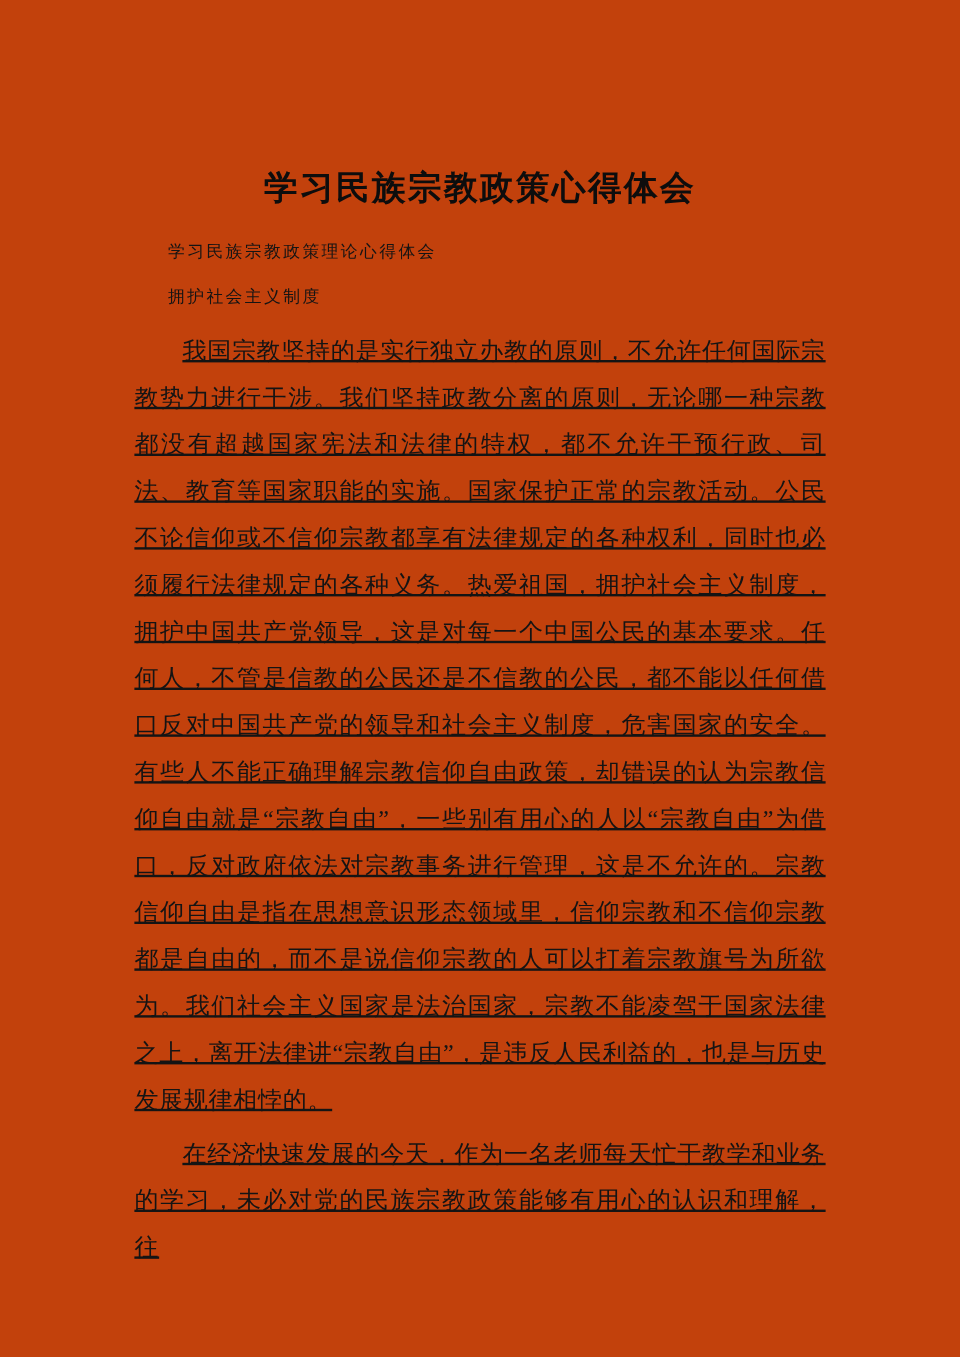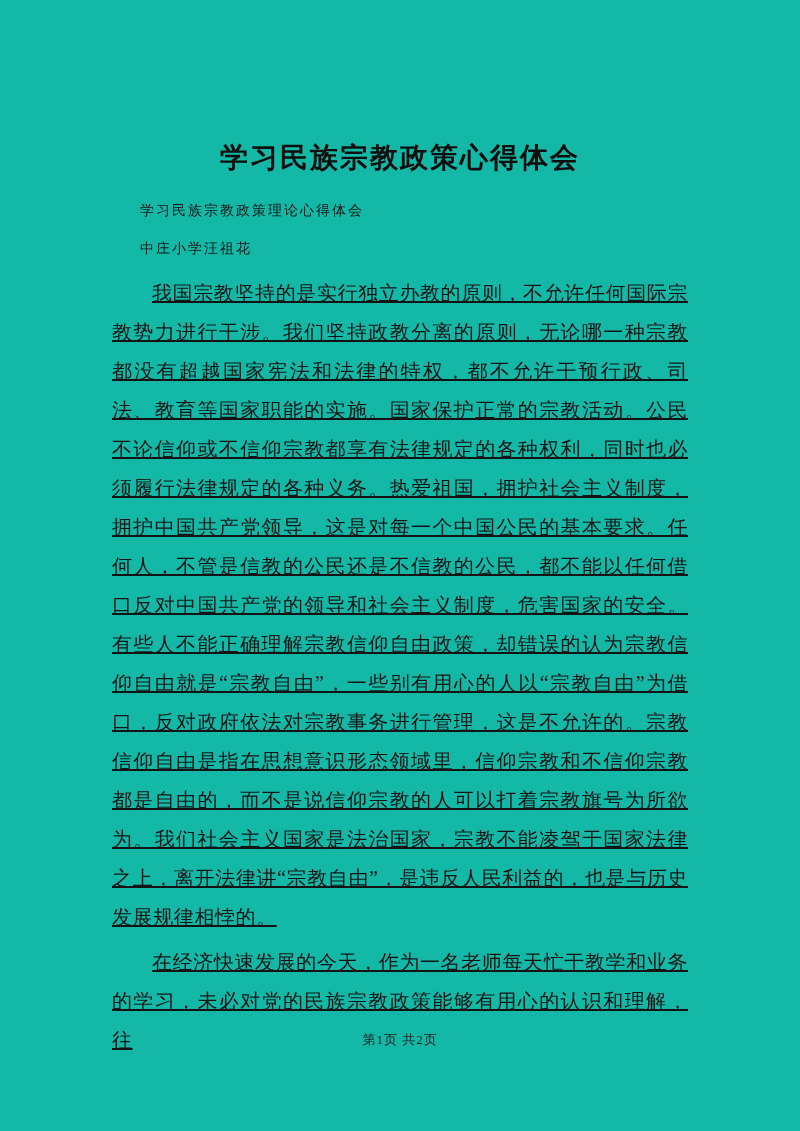--- a/index.html
+++ b/index.html
@@ -5,21 +5,21 @@
   html, body {
     margin: 0;
     padding: 0;
     background: #ffffff;
   }
   .page {
     position: relative;
     width: 800px;
     height: 1131px;
     margin: 0 auto;
-    background: #14b8a6;
+    background: #c2410c;
     box-sizing: border-box;
     padding: 138px 112px 0 112px;
     font-family: "Liberation Serif", "DejaVu Serif", serif;
     color: #141414;
     overflow: hidden;
   }
   .title {
     margin: 0 0 14px 0;
     font-size: 28px;
     font-weight: bold;
@@ -57,22 +57,19 @@
   }
 </style>
 </head>
 <body>
 
 <div class="page">
   <h1 class="title">学习民族宗教政策心得体会</h1>
 
   <p class="subline">学习民族宗教政策理论心得体会</p>
 
-  <p class="subline">中庄小学汪祖花</p>
+  <p class="subline">拥护社会主义制度</p>
 
   <p class="body-para">我国宗教坚持的是实行独立办教的原则，不允许任何国际宗教势力进行干涉。我们坚持政教分离的原则，无论哪一种宗教都没有超越国家宪法和法律的特权，都不允许干预行政、司法、教育等国家职能的实施。国家保护正常的宗教活动。公民不论信仰或不信仰宗教都享有法律规定的各种权利，同时也必须履行法律规定的各种义务。热爱祖国，拥护社会主义制度，拥护中国共产党领导，这是对每一个中国公民的基本要求。任何人，不管是信教的公民还是不信教的公民，都不能以任何借口反对中国共产党的领导和社会主义制度，危害国家的安全。有些人不能正确理解宗教信仰自由政策，却错误的认为宗教信仰自由就是“宗教自由”，一些别有用心的人以“宗教自由”为借口，反对政府依法对宗教事务进行管理，这是不允许的。宗教信仰自由是指在思想意识形态领域里，信仰宗教和不信仰宗教都是自由的，而不是说信仰宗教的人可以打着宗教旗号为所欲为。我们社会主义国家是法治国家，宗教不能凌驾于国家法律之上，离开法律讲“宗教自由”，是违反人民利益的，也是与历史发展规律相悖的。</p>
 
   <p class="body-para">在经济快速发展的今天，作为一名老师每天忙于教学和业务的学习，未必对党的民族宗教政策能够有用心的认识和理解，往</p>
 
-  <div class="footer">
-    <span>第1页 共2页</span>
-  </div>
 </div>
 
 </body></html>

